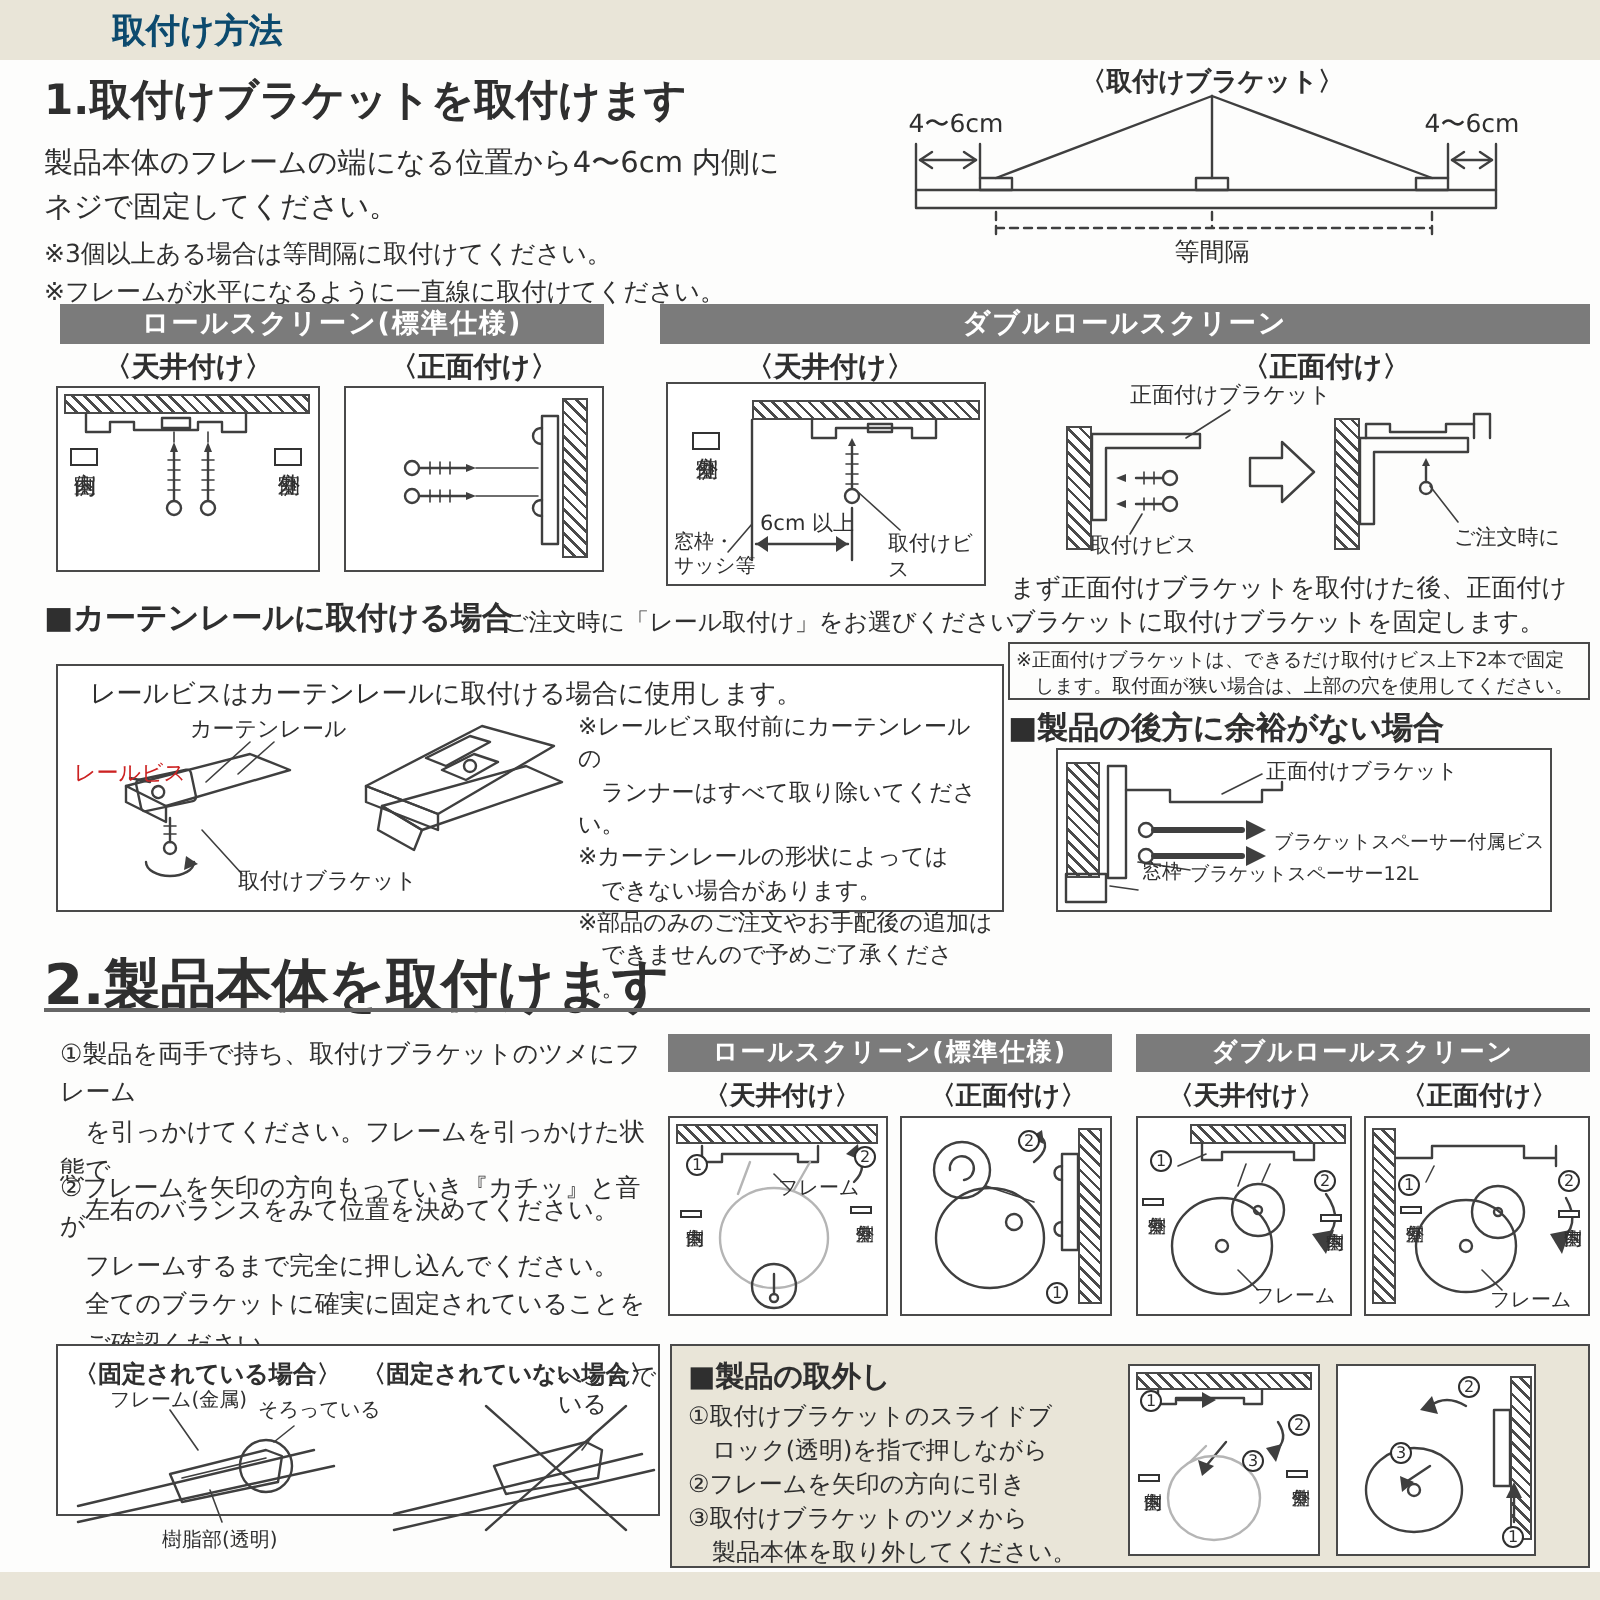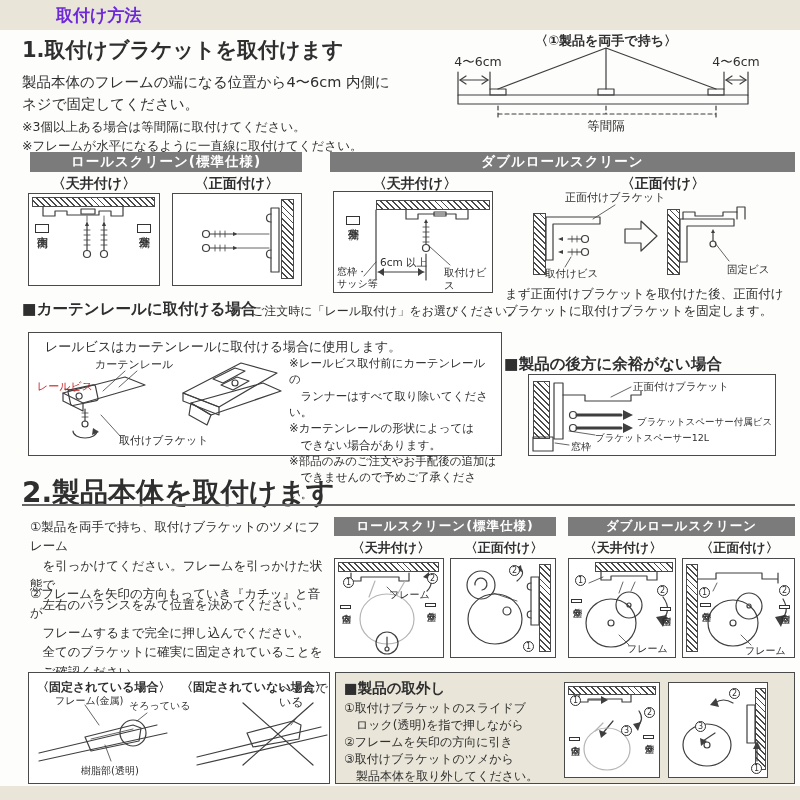--- a/index.html
+++ b/index.html
@@ -24,21 +24,21 @@
 svg.d .ghost{stroke:#b5b5b5}
 svg.d .dash{stroke-dasharray:4 3}
 svg.d .bold{stroke-width:3}
 </style>
 </head>
 <body>
 
 <div id="page">
 
   <div class="abs b" style="left:0;top:0;width:800px;height:30px;background:#e9e5d8">
-    <span class="abs" style="left:56px;top:4px;font-size:17px;color:#6d28d9">取付け方法</span>
+    <span class="abs" style="left:56px;top:4px;font-size:17px;color:#0c4a6e">取付け方法</span>
   </div>
 
   <div class="abs" style="left:0;top:30px;width:800px;height:756px;background:#fdfdfc"></div>
 
   <div class="abs b" style="left:22px;top:36px;font-size:21px">1.取付けブラケットを取付けます</div>
   <div class="abs pre" style="left:22px;top:72px;font-size:14.5px;line-height:1.5">製品本体のフレームの端になる位置から4〜6cm 内側に
 ネジで固定してください。</div>
   <div class="abs pre" style="left:22px;top:118px;font-size:12.5px;line-height:1.5">※3個以上ある場合は等間隔に取付けてください。
 ※フレームが水平になるように一直線に取付けてください。</div>
 
@@ -47,21 +47,21 @@
       <path d="M186 16 L78 57 M186 16 L186 57 M186 16 L296 57"></path>
       <rect x="38" y="63" width="290" height="9"></rect>
       <rect x="70" y="57" width="16" height="6" fill="#d8d8d8"></rect>
       <rect x="178" y="57" width="16" height="6" fill="#d8d8d8"></rect>
       <rect x="288" y="57" width="16" height="6" fill="#d8d8d8"></rect>
       <path d="M38 40 V63 M70 40 V57 M304 40 V57 M328 40 V63"></path>
       <path d="M40 48 H68 M306 48 H326"></path>
       <path d="M46 44 L40 48 L46 52 M62 44 L68 48 L62 52 M312 44 L306 48 L312 52 M320 44 L326 48 L320 52"></path>
       <path class="dash" d="M78 74 V88 M186 74 V82 M296 74 V88 M78 82 H296"></path>
     </svg>
-    <div class="abs ctr b" style="left:100px;top:0;width:172px;font-size:13px">〈①製品を両手で持ち〉</div>
+    <div class="abs ctr b" style="left:100px;top:0;width:172px;font-size:13px">〈取付けブラケット〉</div>
     <div class="abs ctr" style="left:26px;top:22px;width:64px;font-size:12.5px">4〜6cm</div>
     <div class="abs ctr" style="left:284px;top:22px;width:64px;font-size:12.5px">4〜6cm</div>
     <div class="abs ctr" style="left:136px;top:86px;width:100px;font-size:12.5px">等間隔</div>
   </div>
 
   <div class="abs graybar" style="left:30px;top:152px;width:272px;height:20px;font-size:13.5px">ロールスクリーン(標準仕様)</div>
   <div class="abs graybar" style="left:330px;top:152px;width:465px;height:20px;font-size:13.5px">ダブルロールスクリーン</div>
 
   <div class="abs ctr b" style="left:34px;top:175px;width:120px;font-size:14px">〈天井付け〉</div>
   <div class="abs ctr b" style="left:168px;top:175px;width:138px;font-size:14px">〈正面付け〉</div>
@@ -141,45 +141,47 @@
       <path d="M175 30 h54 v7 h-47 v36 h-7 Z"></path>
       <path d="M178 30 v-7 h12 v4 h28 v-4 h14 v7"></path>
       <path d="M232 23 v-5 h8 v12"></path>
       <polygon class="f" points="206,44 208,40 210,44"></polygon>
       <path d="M208 44 V52"></path>
         <circle cx="208" cy="55" r="3"></circle>
       <path class="thin" d="M210 54 L224 72"></path>
     </svg>
     <div class="abs lbl" style="left:60px;top:2px;font-size:11px">正面付けブラケット</div>
     <div class="abs lbl" style="left:40px;top:78px;font-size:10.5px">取付けビス</div>
-    <div class="abs lbl" style="left:222px;top:74px;font-size:10.5px">固定ビス</div>
+    <div class="abs lbl" style="left:222px;top:74px;font-size:10.5px">ご注文時に</div>
   </div>
 
   <div class="abs pre" style="left:505px;top:286px;width:292px;font-size:12.5px;line-height:1.35">まず正面付けブラケットを取付けた後、正面付け
 ブラケットに取付けブラケットを固定します。</div>
+  <div class="abs pre" style="left:504px;top:321px;width:291px;height:29px;border:1px solid #4a4a4a;font-size:9.5px;line-height:1.4;padding:2px 3px">※正面付けブラケットは、できるだけ取付けビス上下2本で固定
+　します。取付面が狭い場合は、上部の穴を使用してください。</div>
 
   <div class="abs b" style="left:504px;top:354px;font-size:15.5px">■製品の後方に余裕がない場合</div>
   <div class="abs box" style="left:528px;top:374px;width:248px;height:82px">
     <div class="abs hatch" style="left:4px;top:6px;width:17px;height:58px"></div>
     <svg class="d" width="246" height="79" viewBox="0 0 246 79">
       <rect x="25" y="8" width="9" height="56"></rect>
       <path d="M34 20 h22 v6 h46 v-6 h10 v-4"></path>
       <path class="thin" d="M102 12 L82 22"></path>
       <circle cx="44" cy="40" r="3.5"></circle>
         <circle cx="44" cy="53" r="3.5"></circle>
       <path class="bold" d="M48 40 H92 M48 53 H92"></path>
       <polygon class="f" points="94,35 104,40 94,45"></polygon>
         <polygon class="f" points="94,48 104,53 94,58"></polygon>
       <path class="thin" d="M66 60 L40 56 M40 70 L26 68"></path>
       <rect x="4" y="62" width="20" height="14" fill="#8f8f8f"></rect>
     </svg>
     <div class="abs lbl" style="left:104px;top:5px;font-size:10.5px">正面付けブラケット</div>
     <div class="abs lbl" style="left:108px;top:41px;font-size:9.5px">ブラケットスペーサー付属ビス</div>
     <div class="abs lbl" style="left:66px;top:57px;font-size:9.5px">ブラケットスペーサー12L</div>
-    <div class="abs lbl" style="left:42px;top:66px;font-size:10px">窓枠</div>
+    <div class="abs lbl" style="left:42px;top:56px;font-size:10px">窓枠</div>
   </div>
 
   <div class="abs b" style="left:22px;top:299px;font-size:15.5px">■カーテンレールに取付ける場合</div>
   <div class="abs box" style="left:28px;top:332px;width:474px;height:124px">
     <div class="abs" style="left:16px;top:5px;font-size:13px">レールビスはカーテンレールに取付ける場合に使用します。</div>
     <svg class="d" width="472" height="121" viewBox="0 0 472 121">
       <path class="thin" d="M96 38 L74 58 M108 38 L90 54"></path>
       <polygon points="34,60 96,44 116,52 54,70"></polygon>
       <path d="M34 60 V68 L54 78 V70 M34 68 L54 78"></path>
       <g transform="rotate(-12 55 62)">
@@ -306,21 +308,21 @@
         <circle cx="66" cy="47" r="2"></circle>
       <path class="thin" d="M68 86 L58 76"></path>
     </svg>
     <span class="abs cn sm" style="left:16px;top:28px">1</span>
     <span class="abs cn sm" style="left:96px;top:26px">2</span>
     <div class="abs vlabel sm" style="left:17px;top:44px">室外側</div>
     <div class="abs vlabel sm" style="left:96px;top:46px">室内側</div>
     <div class="abs lbl" style="left:62px;top:86px;font-size:10px">フレーム</div>
   </div>
 
-  <div class="abs box" style="left:28px;top:672px;width:302px;height:112px">
+  <div class="abs box" style="left:28px;top:672px;width:302px;height:86px">
     <div class="abs b" style="left:8px;top:6px;font-size:12px">〈固定されている場合〉</div>
     <div class="abs b" style="left:152px;top:6px;font-size:12px">〈固定されていない場合〉</div>
     <svg class="d" width="300" height="109" viewBox="0 0 300 109">
       <path d="M10 80 L128 52 M10 88 L138 60"></path>
       <polygon points="56,64 104,52 112,55 110,68 62,78"></polygon>
       <path class="thin" d="M62 66 L104 56"></path>
       <circle cx="104" cy="60" r="13" stroke="#cc2222" stroke-width="2.5"></circle>
       <path class="thin" d="M56 32 L70 52 M118 40 L108 48 M82 88 L76 72"></path>
       <path d="M168 84 L292 54 M168 92 L298 62"></path>
       <polygon points="218,60 264,48 272,52 270,66 224,74"></polygon>

